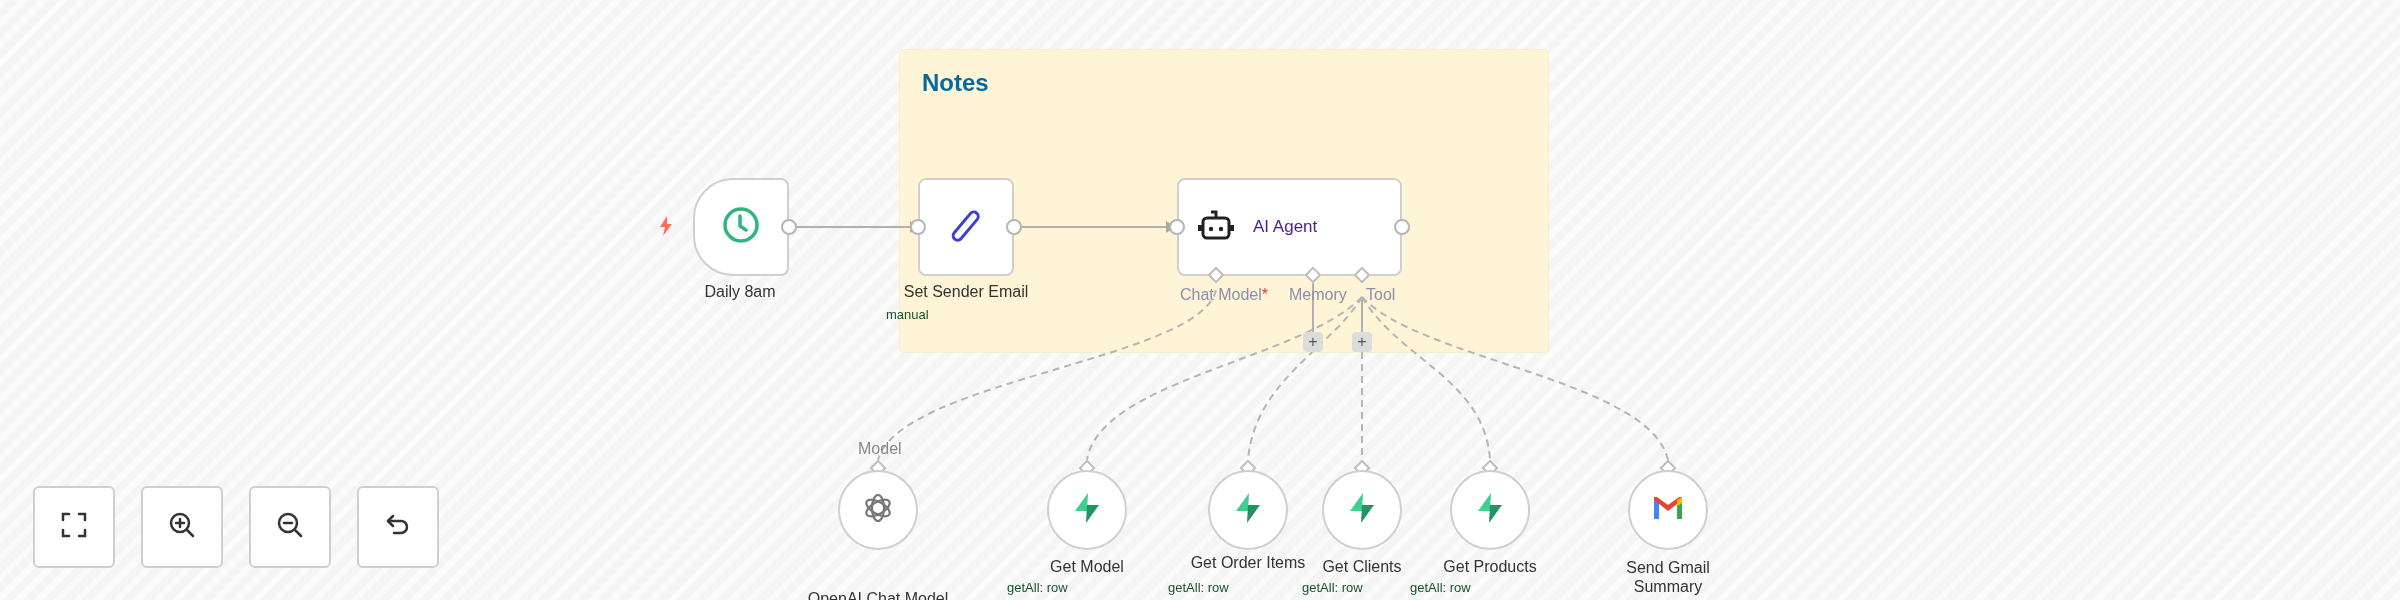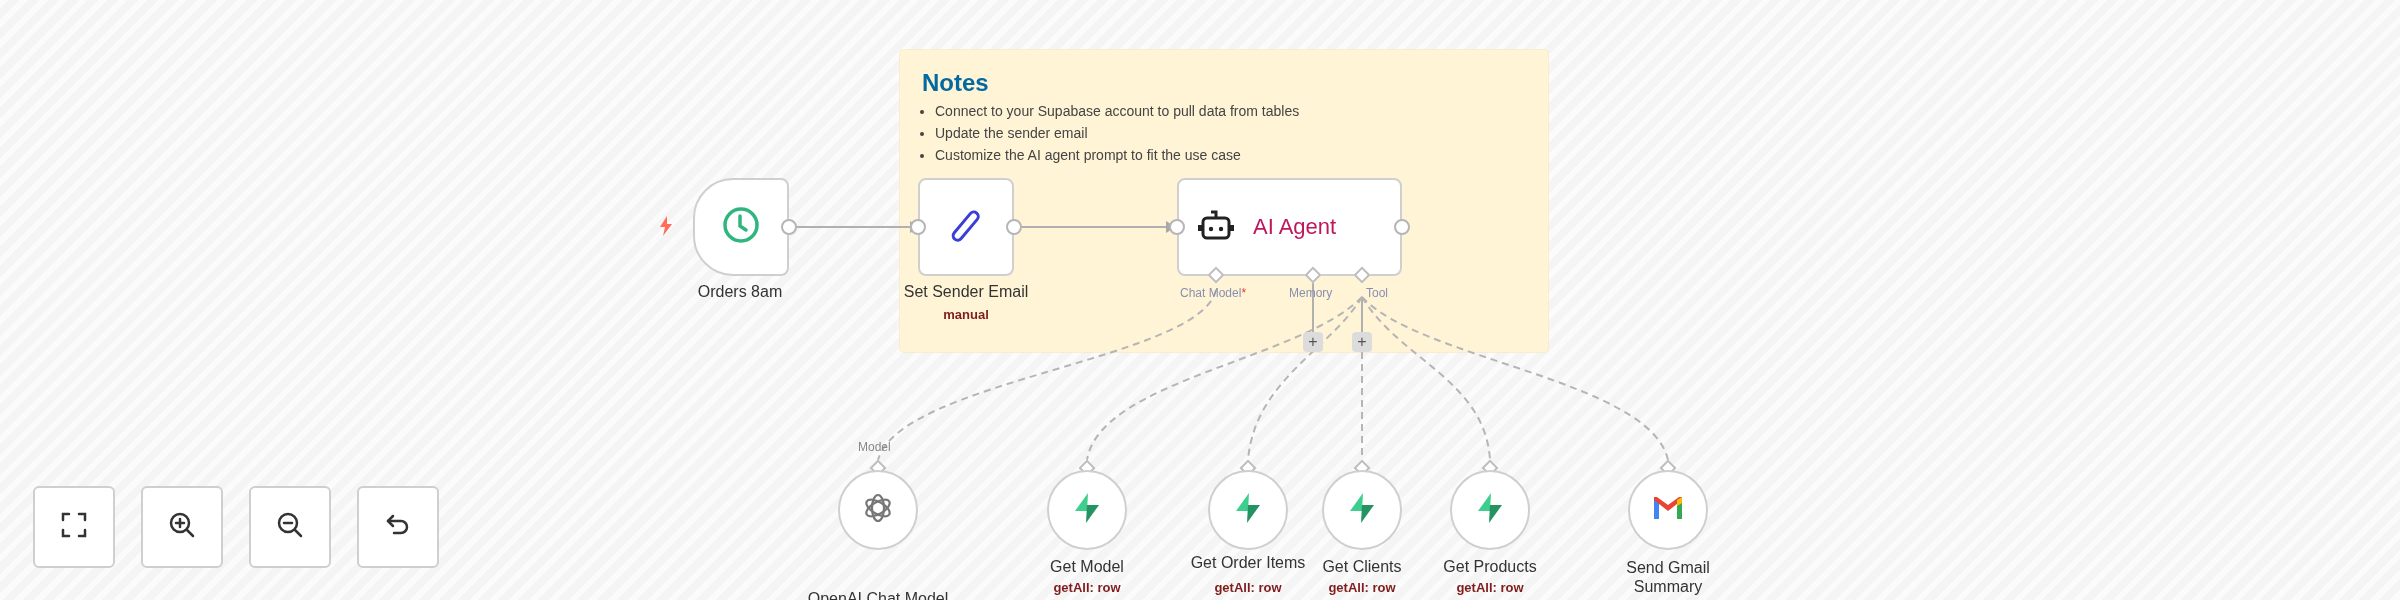--- a/index.html
+++ b/index.html
@@ -24,45 +24,40 @@
     display:flex; align-items:center; justify-content:center;
   }
   .node.trigger { border-radius:40px 8px 8px 40px; }
   .handle {
     width:16px; height:16px; border-radius:50%; background:#fff; border:2px solid #b5b5b5; box-sizing:border-box;
   }
   .diamond {
     width:12px; height:12px; background:#fff; border:2px solid #bdbdbd; transform:rotate(45deg); box-sizing:border-box;
   }
   .label { text-align:center; font-size:16px; color:#333; white-space:nowrap; }
-  .sublabel { text-align:center; font-size:13px; color:#7f1d1d; white-space:nowrap;font-weight:bold; }
-  .tiny { font-size:12px; color:#8a8fb0; white-space:nowrap; }
+  .sublabel { font-size:13px; color:#14532d; white-space:nowrap; }
+  .tiny { font-size:16px; color:#8a8fb0; white-space:nowrap; }
   .toolnode {
     width:80px; height:80px; border-radius:50%; background:#fff; border:2px solid #cfcfcf; box-sizing:border-box;
     display:flex; align-items:center; justify-content:center;
   }
   .plusbox {
     width:20px; height:20px; background:#dcdcdc; border-radius:4px; font-size:16px; line-height:20px; text-align:center; color:#555;
   }
   .ctrl {
     width:82px; height:82px; background:#fff; border:2px solid #cfcfcf; border-radius:6px; box-sizing:border-box;
     display:flex; align-items:center; justify-content:center; cursor:pointer;
   }
   svg.edges { position:absolute; left:0; top:0; }
 </style>
 </head>
 <body>
 
 <div class="abs sticky">
   <h2>Notes</h2>
-  <ul>
-    <li>Connect to your Supabase account to pull data from tables</li>
-    <li>Update the sender email</li>
-    <li>Customize the AI agent prompt to fit the use case</li>
-  </ul>
 </div>
 
 <svg class="edges" width="2400" height="600">
 
   <line x1="796" y1="227" x2="910" y2="227" stroke="#b0b0b0" stroke-width="2"></line>
   <polygon points="910,221 920,227 910,233" fill="#a8a8a8"></polygon>
   <line x1="1022" y1="227" x2="1167" y2="227" stroke="#b0b0b0" stroke-width="2"></line>
   <polygon points="1166,221 1176,227 1166,233" fill="#a8a8a8"></polygon>
 
   <line x1="1313" y1="283" x2="1313" y2="332" stroke="#b0b0b0" stroke-width="2"></line>
@@ -88,21 +83,21 @@
 
 <div class="abs node trigger" style="left:693px; top:178px; width:96px; height:98px;">
   <span>
     <svg width="40" height="40" viewBox="0 0 40 40">
         <circle cx="20" cy="20" r="16" fill="none" stroke="#2fb67f" stroke-width="3.5"></circle>
         <path d="M19 11 L19 21 L25 25" fill="none" stroke="#2fb67f" stroke-width="3.5" stroke-linecap="round"></path>
       </svg>
   </span>
 </div>
 <div class="abs handle" style="left:781px; top:219px;"></div>
-<div class="abs label" style="left:680px; top:283px; width:120px;">Orders 8am</div>
+<div class="abs label" style="left:680px; top:283px; width:120px;">Daily 8am</div>
 
 <div class="abs node" style="left:918px; top:178px; width:96px; height:98px;">
   <span>
     <svg width="40" height="40" viewBox="0 0 40 40">
         <rect x="16" y="4" width="9" height="34" rx="4.5" fill="none" stroke="#3b3fd8" stroke-width="3" transform="rotate(40 20 20)"></rect>
       </svg>
   </span>
 </div>
 <div class="abs handle" style="left:910px; top:219px;"></div>
 <div class="abs handle" style="left:1006px; top:219px;"></div>
@@ -113,21 +108,21 @@
   <span>
     <svg width="38" height="34" viewBox="0 0 38 34">
         <rect x="6" y="10" width="26" height="20" rx="4" fill="none" stroke="#222" stroke-width="3"></rect>
         <path d="M19 10 L19 4 L14 4" fill="none" stroke="#222" stroke-width="3"></path>
         <rect x="1" y="17" width="4" height="6" fill="#222"></rect>
         <rect x="33" y="17" width="4" height="6" fill="#222"></rect>
         <circle cx="14" cy="21" r="2.2" fill="#222"></circle>
         <circle cx="24" cy="21" r="2.2" fill="#222"></circle>
       </svg>
   </span>
-  <span style="font-size:22px; color:#be185d;">AI Agent</span>
+  <span style="font-size:17px; color:#4c1d95;">AI Agent</span>
 </div>
 <div class="abs handle" style="left:1169px; top:219px;"></div>
 <div class="abs handle" style="left:1394px; top:219px;"></div>
 <div class="abs diamond" style="left:1210px; top:269px;"></div>
 <div class="abs diamond" style="left:1307px; top:269px;"></div>
 <div class="abs diamond" style="left:1356px; top:269px;"></div>
 <div class="abs tiny" style="left:1180px; top:286px;"><span>Chat Model</span><span style="color:#e53935;">*</span></div>
 <div class="abs tiny" style="left:1289px; top:286px;">Memory</div>
 <div class="abs tiny" style="left:1350px; top:286px;margin-left:16px;">Tool</div>
 

